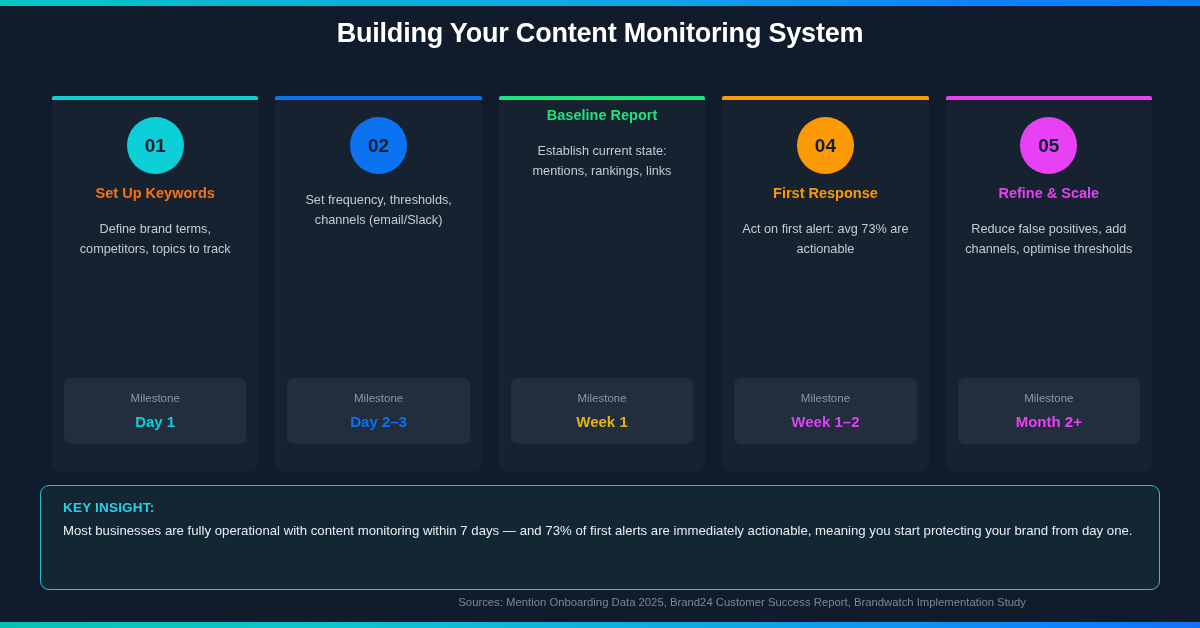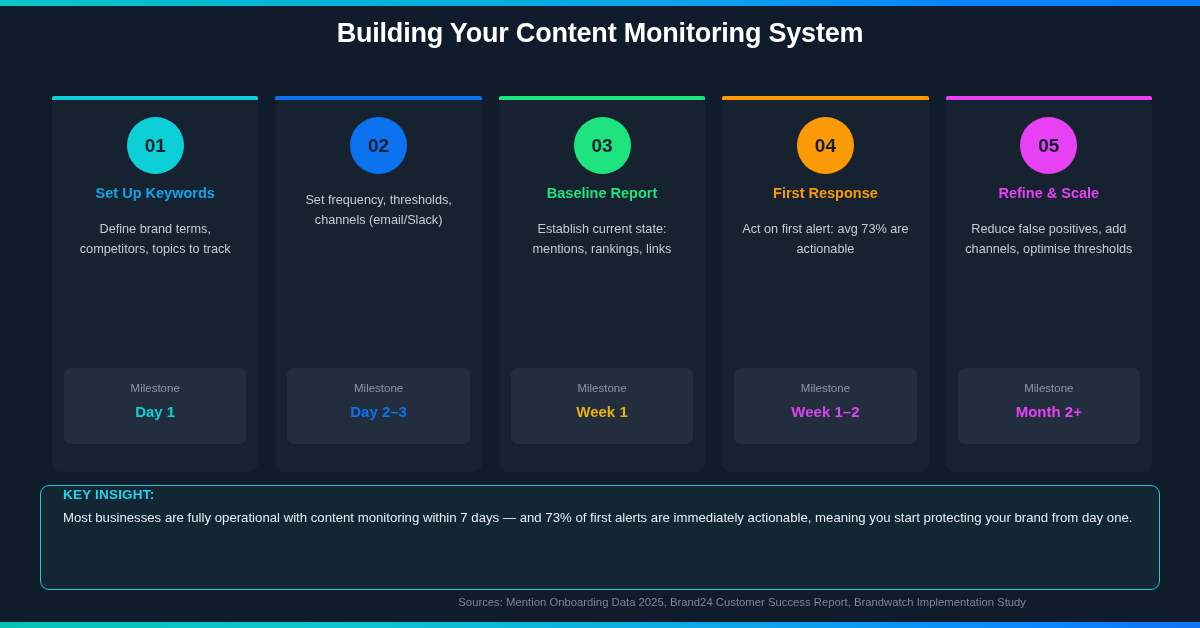--- a/index.html
+++ b/index.html
@@ -32,28 +32,28 @@
   .badge { margin-top:21px; width:57px; height:57px; border-radius:50%;
            display:flex; align-items:center; justify-content:center;
            font-size:19px; font-weight:bold; color:#10202e; }
 
   .step-title { margin-top:9px; font-size:14.5px; font-weight:bold; line-height:1.38;
                 text-align:center; width:86%; }
   .step-desc { margin-top:17px; font-size:12.7px; color:#c3ccd6; line-height:1.57;
                text-align:center; width:88%; }
 
   .milestone { position:absolute; left:12px; right:12px; bottom:28px;
-               background:#222e3e; border-radius:7px; padding:13px 6px 24px;
+               background:#222e3e; border-radius:7px; padding:13px 6px 14px;
                text-align:center; }
   .milestone .ml-label { font-size:11.5px; color:#8b97a5; line-height:1.3; }
   .milestone .ml-value { margin-top:7px; font-size:15px; font-weight:bold; }
 
   .insight { position:absolute; left:40px; top:485px; width:1120px; height:105px;
              border:1.6px solid #1fc6d6; border-radius:9px; background:#132633;
-             padding:1px 22px; }
+             padding:14px 22px; }
   .insight .k-label { font-size:13.5px; font-weight:bold; color:#22d3ee; letter-spacing:0.2px; }
   .insight .k-body { margin-top:5px; font-size:13.2px; color:#e8eef4; line-height:1.64; }
 
   .sources { position:absolute; right:42px; top:596px; font-size:11.3px; color:#7b8795;
              text-align:right; }
 </style>
 </head>
 <body>
 
 <div id="root">
@@ -62,39 +62,38 @@
   <div class="edge-bar bottom"></div>
 
   <div class="header">
     <div class="title">Building Your Content Monitoring System</div>
   </div>
 
   <div class="cards" id="cards">
       <div class="card">
         <div class="accent" style="background: rgb(13, 207, 216);"></div>
         <div class="badge" style="background: rgb(13, 207, 216);">01</div>
-        <div class="step-title" style="color: #0ea5e9;">Set Up Keywords</div>
+        <div class="step-title" style="color: #f97316;">Set Up Keywords</div>
         <div class="step-desc">Define brand terms, competitors, topics to track</div>
         <div class="milestone">
           <div class="ml-label">Milestone</div>
           <div class="ml-value" style="color: rgb(13, 207, 216);">Day 1</div>
         </div>
       </div>
       <div class="card">
         <div class="accent" style="background: rgb(11, 114, 240);"></div>
         <div class="badge" style="background: rgb(11, 114, 240);">02</div>
         <div class="step-desc">Set frequency, thresholds, channels (email/Slack)</div>
         <div class="milestone">
           <div class="ml-label">Milestone</div>
           <div class="ml-value" style="color: rgb(11, 114, 240);">Day 2–3</div>
         </div>
       </div>
       <div class="card">
         <div class="accent" style="background: rgb(30, 228, 127);"></div>
-        <div class="badge" style="background: rgb(30, 228, 127);">03</div>
         <div class="step-title" style="color: rgb(30, 228, 127);">Baseline Report</div>
         <div class="step-desc">Establish current state: mentions, rankings, links</div>
         <div class="milestone">
           <div class="ml-label">Milestone</div>
           <div class="ml-value" style="color: #eab308;">Week 1</div>
         </div>
       </div>
       <div class="card">
         <div class="accent" style="background: rgb(251, 154, 6);"></div>
         <div class="badge" style="background: rgb(251, 154, 6);">04</div>

